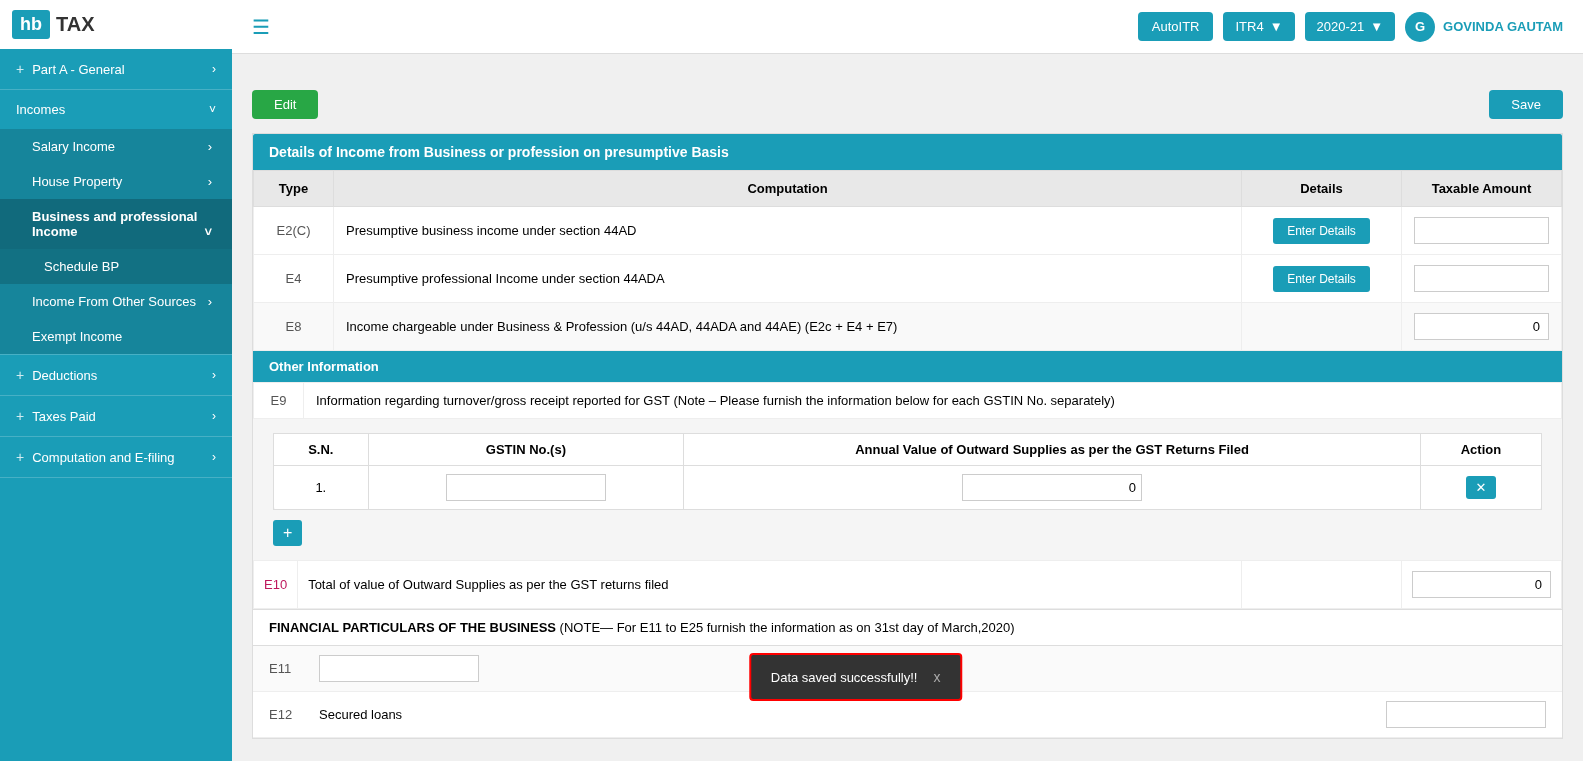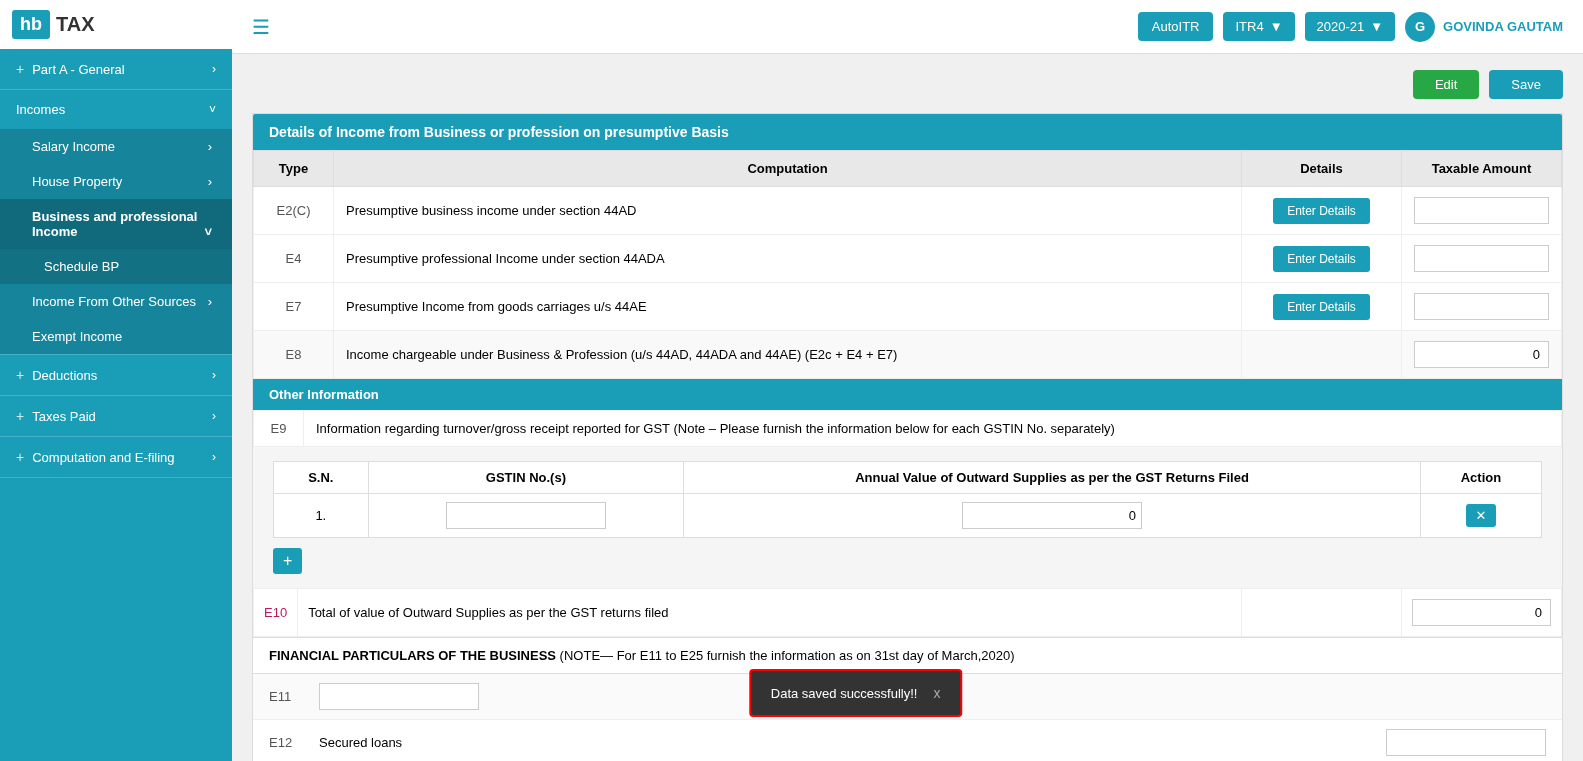--- a/index.html
+++ b/index.html
@@ -129,23 +129,24 @@
     .content {
       flex: 1;
       overflow-y: auto;
       padding: 16px 20px;
       background: #f0f0f0;
     }
 
     
     .action-row {
       display: flex;
-      justify-content: flex-end;
+      justify-content: space-between;
       gap: 10px;
       margin-bottom: 14px;
+      margin-top: 20px;
     }
     .btn-edit {
       background: #28a745;
       color: white;
       border: none;
       padding: 7px 22px;
       border-radius: 4px;
       cursor: pointer;
       font-size: 13px;
     }
@@ -270,21 +271,21 @@
       background: white;
     }
     .fin-row:nth-child(even) { background: #fafafa; }
     .fin-code { width: 50px; color: #555; }
     .fin-label { flex: 1; }
     .fin-input { border: 1px solid #ccc; padding: 5px 8px; width: 160px; text-align: right; }
 
     
     .toast {
       position: fixed;
-      bottom: 44px;
+      bottom: 60px;
       left: 50%;
       transform: translateX(-20%);
       background: #333;
       color: white;
       padding: 14px 20px;
       border-radius: 4px;
       display: flex;
       align-items: center;
       gap: 16px;
       border: 2px solid red;
@@ -441,30 +442,20 @@
           <tr>
             <td class="td-type">E4</td>
             <td class="td-particulars">Presumptive professional Income under section 44ADA</td>
             <td class="td-details">
               <button class="btn-enter-details">Enter Details</button>
             </td>
             <td class="td-taxable">
               <input class="input-amount" type="text" value="" style="">
             </td>
           </tr>
-          <tr>
-            <td class="td-type">E7</td>
-            <td class="td-particulars">Presumptive Income from goods carriages u/s 44AE</td>
-            <td class="td-details">
-              <button class="btn-enter-details">Enter Details</button>
-            </td>
-            <td class="td-taxable">
-              <input class="input-amount" type="text" value="" style="">
-            </td>
-          </tr>
           <tr class="row-e8">
             <td class="td-type">E8</td>
             <td class="td-particulars">Income chargeable under Business &amp; Profession (u/s 44AD, 44ADA and 44AE) (E2c + E4 + E7)</td>
             <td class="td-details"></td>
             <td class="td-taxable">
               <input class="input-amount" type="text" value="0" style="">
             </td>
           </tr>
         </tbody>
       </table>

